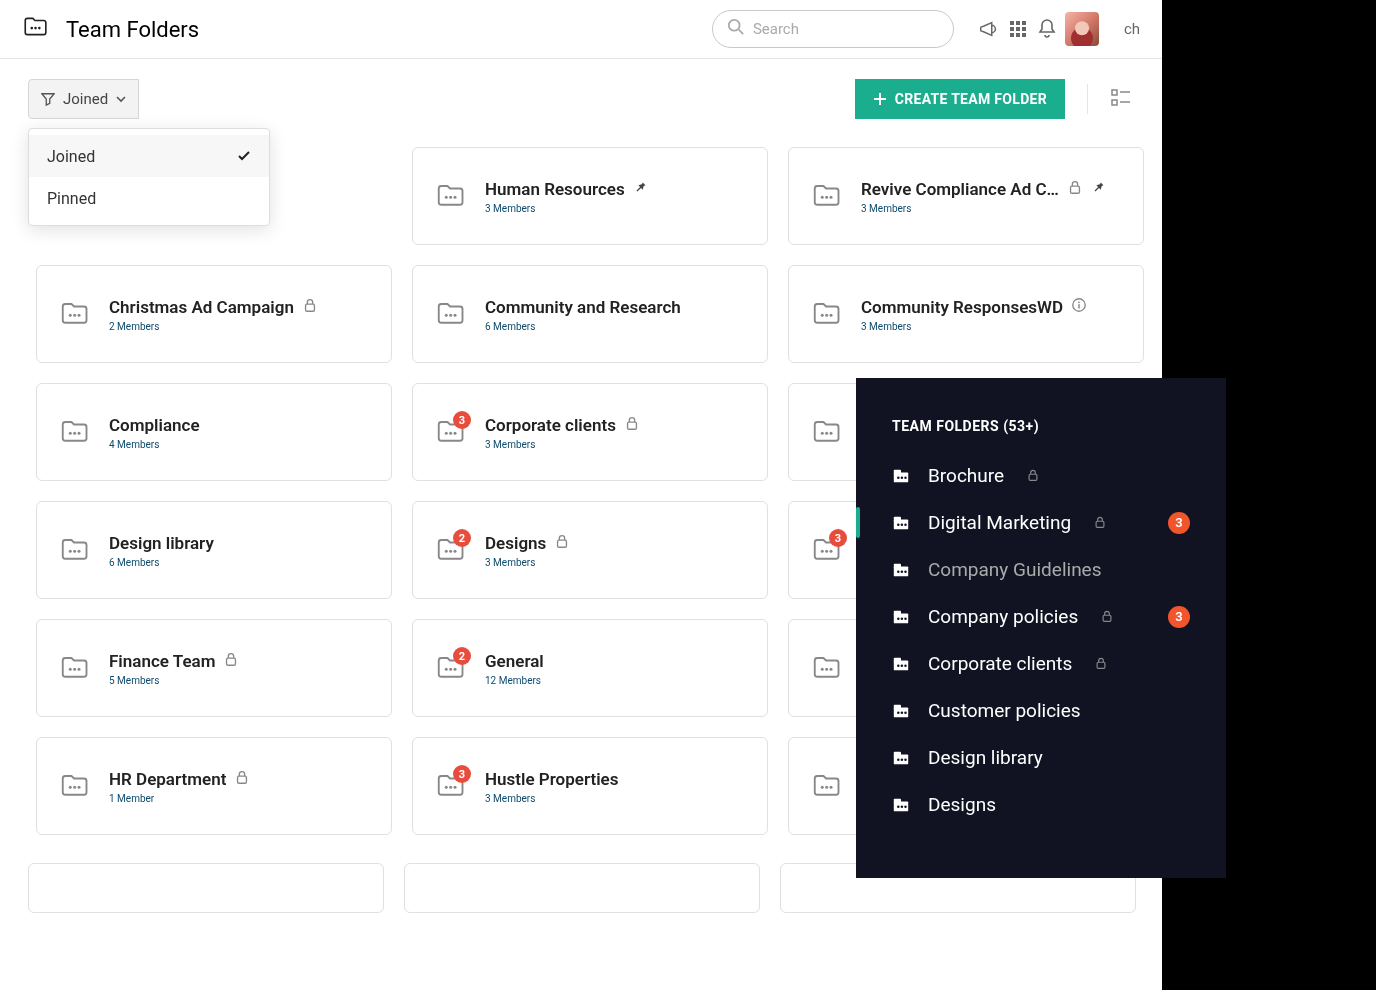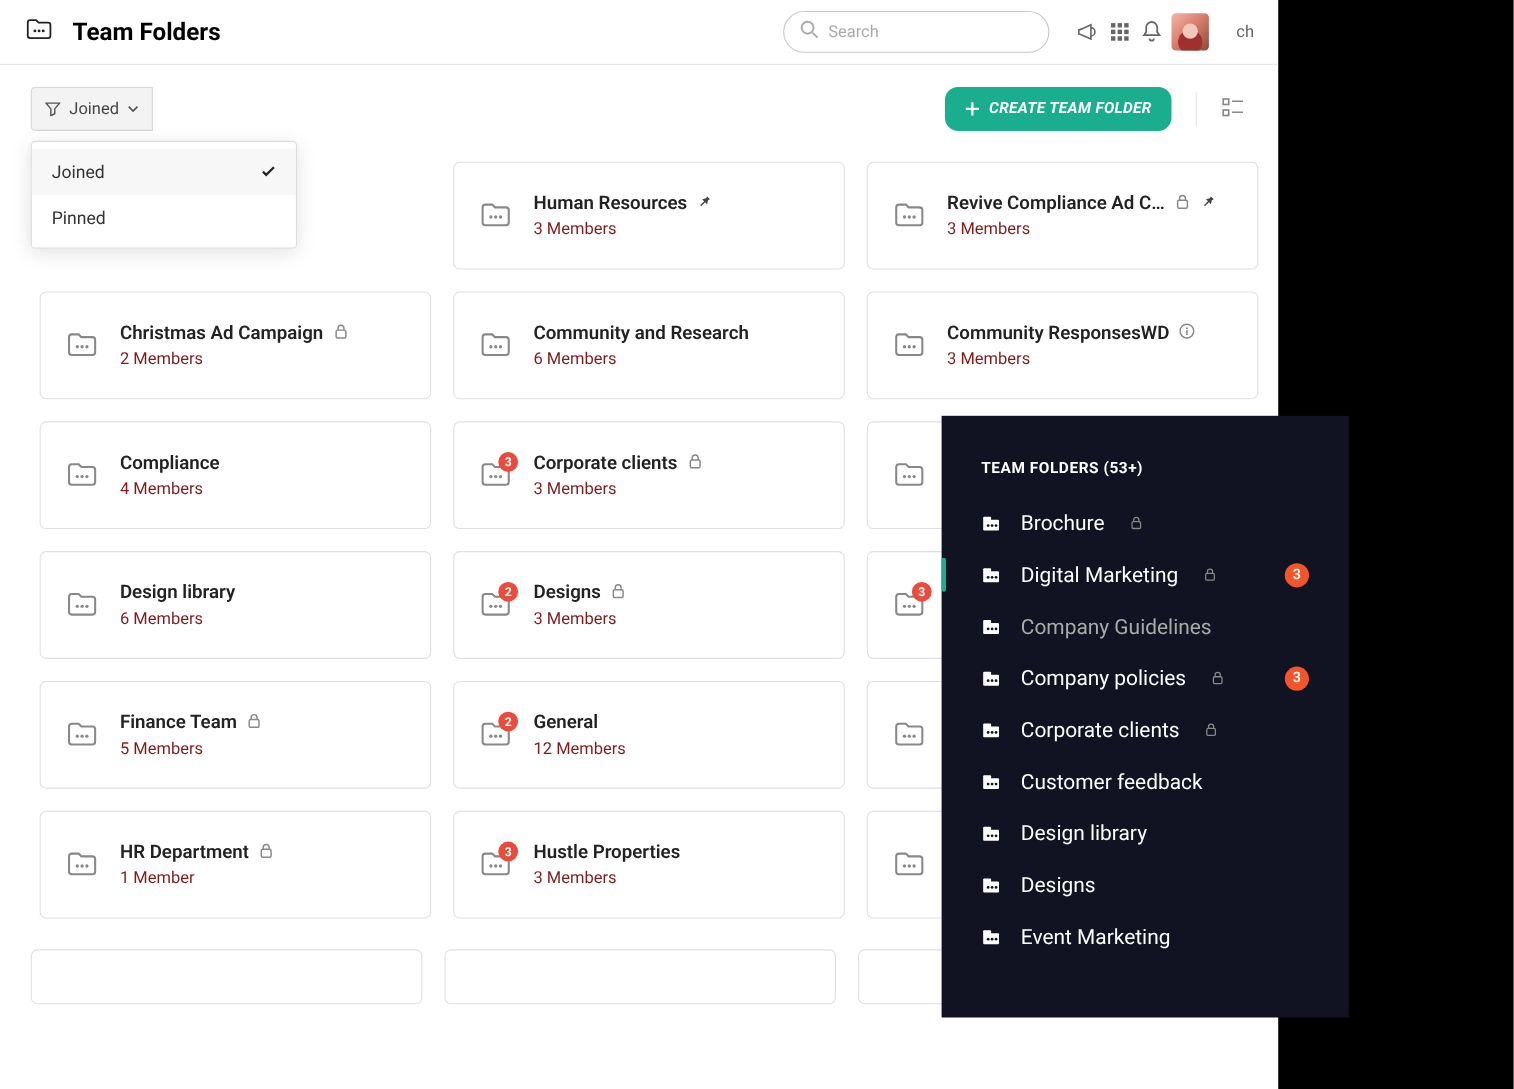--- a/index.html
+++ b/index.html
@@ -3,57 +3,57 @@
 <meta charset="utf-8">
 <style>
   * { box-sizing: border-box; margin: 0; padding: 0; font-family: -apple-system, BlinkMacSystemFont, "Segoe UI", Roboto, sans-serif; }
   body { background: #000; width: 1376px; height: 990px; overflow: hidden; position: relative; }
   .app { background: #fff; width: 1162px; height: 990px; position: relative; }
 
   
   .header { height: 59px; border-bottom: 1px solid #e5e5e5; display: flex; align-items: center; padding: 0 22px; }
   .header-left { display: flex; align-items: center; gap: 18px; }
   .app-icon svg { width: 26px; height: 26px; }
-  .app-title { font-size: 22px; font-weight: 700; color: #000; }
+  .app-title { font-size: 22px; font-weight: 400; color: #000; }
   .header-spacer { flex: 1; }
   .search-wrap { width: 242px; height: 38px; border: 1px solid #c9c9c9; border-radius: 20px; display: flex; align-items: center; padding: 0 14px; gap: 8px; }
   .search-wrap input { border: none; outline: none; font-size: 15px; color: #333; flex: 1; background: transparent; }
   .search-wrap input::placeholder { color: #aaa; }
   .header-actions { display: flex; align-items: center; gap: 7px; margin-left: 24px; }
   .header-icon { width: 22px; height: 22px; cursor: pointer; color: #555; display: flex; align-items: center; justify-content: center; }
   .avatar { width: 34px; height: 34px; border-radius: 4px; background: linear-gradient(135deg,#f4b5a8 0%,#d47a6a 50%,#8a4a3a 100%); position: relative; overflow: hidden; }
   .avatar::after { content:""; position:absolute; left:50%; top:50%; transform:translate(-50%,-55%); width:14px; height:14px; border-radius:50%; background:#f2c8b8; box-shadow:0 10px 0 4px #a03030; }
   .header-edge { font-size: 15px; color: #666; margin-left: 18px; }
 
   
   .toolbar { display: flex; align-items: center; padding: 20px 28px 0 28px; gap: 0; }
   .filter-btn { height: 40px; border: 1px solid #d6d6d6; background: #f3f3f3; display: flex; align-items: center; gap: 8px; padding: 0 12px; font-size: 15px; color: #444; cursor: pointer; border-radius: 4px 0 0 4px; position: relative; }
   .name-search { height: 40px; border: 1px solid #e5e5e5; border-left: none; border-radius: 0 4px 4px 0; display: flex; align-items: center; gap: 8px; padding: 0 12px; width: 362px; }
   .name-search input { border: none; outline: none; font-size: 15px; color: #333; flex: 1; background: transparent; }
   .name-search input::placeholder { color: #aaa; }
   .toolbar-spacer { flex: 1; }
-  .create-btn { height: 40px; background: #1aae8e; color: #fff; border: none; padding: 0 18px; font-size: 14px; font-weight: 700; letter-spacing: 0.3px; display: flex; align-items: center; gap: 8px; border-radius: 12px; cursor: pointer; font-style: italic; }
+  .create-btn { height: 40px; background: #1aae8e; color: #fff; border: none; padding: 0 18px; font-size: 14px; font-weight: 700; letter-spacing: 0.3px; display: flex; align-items: center; gap: 8px; border-radius: 0; cursor: pointer; }
   .divider { width: 1px; height: 30px; background: #e5e5e5; margin: 0 22px; }
   .view-toggle { width: 24px; height: 24px; cursor: pointer; color: #888; }
 
   
   .dropdown { position: absolute; left: 28px; top: 128px; width: 242px; background: #fff; border: 1px solid #ddd; border-radius: 4px; box-shadow: 0 4px 18px rgba(0,0,0,0.12); z-index: 20; padding: 6px 0; }
   .dropdown-item { height: 42px; display: flex; align-items: center; justify-content: space-between; padding: 0 18px; font-size: 16px; color: #333; cursor: pointer; }
   .dropdown-item.selected { background: #f7f7f7; }
 
   
   .grid { padding: 28px 36px; display: grid; grid-template-columns: repeat(3, 356px); gap: 20px 20px; }
   .card { height: 98px; border: 1px solid #e0e0e0; border-radius: 6px; display: flex; align-items: center; padding: 0 22px; gap: 20px; background: #fff; position: relative; cursor: pointer; }
   .card.collapsed { height: 50px; }
   .folder-icon-wrap { position: relative; }
   .folder-icon svg { width: 30px; height: 30px; display:block; }
   .card-info { display: flex; flex-direction: column; gap: 4px; min-width: 0; }
   .card-title-row { display: flex; align-items: center; gap: 8px; min-width: 0; }
   .card-title { font-size: 17px; font-weight: 600; color: #222; white-space: nowrap; overflow: hidden; text-overflow: ellipsis; max-width: 230px; }
-  .card-members { font-size: 15px; color: #7f1d1d; }
+  .card-members { font-size: 10px; color: #0c4a6e; }
   .mini-icon { color: #888; flex-shrink: 0; }
   .pill { position: absolute; right: -6px; top: -6px; width: 18px; height: 18px; border-radius: 50%; background: #e74c3c; color: #fff; font-size: 11px; font-weight: 700; display: flex; align-items: center; justify-content: center; }
 
   
   .side-panel { position: absolute; right: 150px; top: 378px; width: 370px; background: #111322; color: #fff; padding: 40px 0 50px 0; }
   .side-heading { font-size: 14px; font-weight: 700; letter-spacing: 0.5px; padding: 0 36px 18px 36px; color:#fff; }
   .side-item { display: flex; align-items: center; gap: 18px; padding: 12px 36px; font-size: 19px; cursor: pointer; position: relative; }
   .side-item.active::before { content: ""; position: absolute; left: 0; top: 8px; bottom: 8px; width: 4px; background: #1aae8e; border-radius: 2px; }
   .side-item.dim { color: #aaa; }
   .side-folder-icon svg { width: 18px; height: 18px; display:block; }
@@ -453,39 +453,31 @@
       <span class="side-lock"><svg width="14" height="14" viewBox="0 0 18 18" style="color:#888">
           <use href="#lock-shape"></use>
         </svg></span>
     </div>
     <div class="side-item">
       <span class="side-folder-icon">
         <svg viewBox="0 0 20 20">
           <use href="#folder-dark"></use>
         </svg>
       </span>
-      <span class="side-label">Customer feedback</span>
+      <span class="side-label">Customer policies</span>
     </div>
     <div class="side-item">
       <span class="side-folder-icon">
         <svg viewBox="0 0 20 20">
           <use href="#folder-dark"></use>
         </svg>
       </span>
       <span class="side-label">Design library</span>
     </div>
     <div class="side-item">
       <span class="side-folder-icon">
         <svg viewBox="0 0 20 20">
           <use href="#folder-dark"></use>
         </svg>
       </span>
       <span class="side-label">Designs</span>
     </div>
-    <div class="side-item">
-      <span class="side-folder-icon">
-        <svg viewBox="0 0 20 20">
-          <use href="#folder-dark"></use>
-        </svg>
-      </span>
-      <span class="side-label">Event Marketing</span>
-    </div>
   </div>
 
 </body></html>

